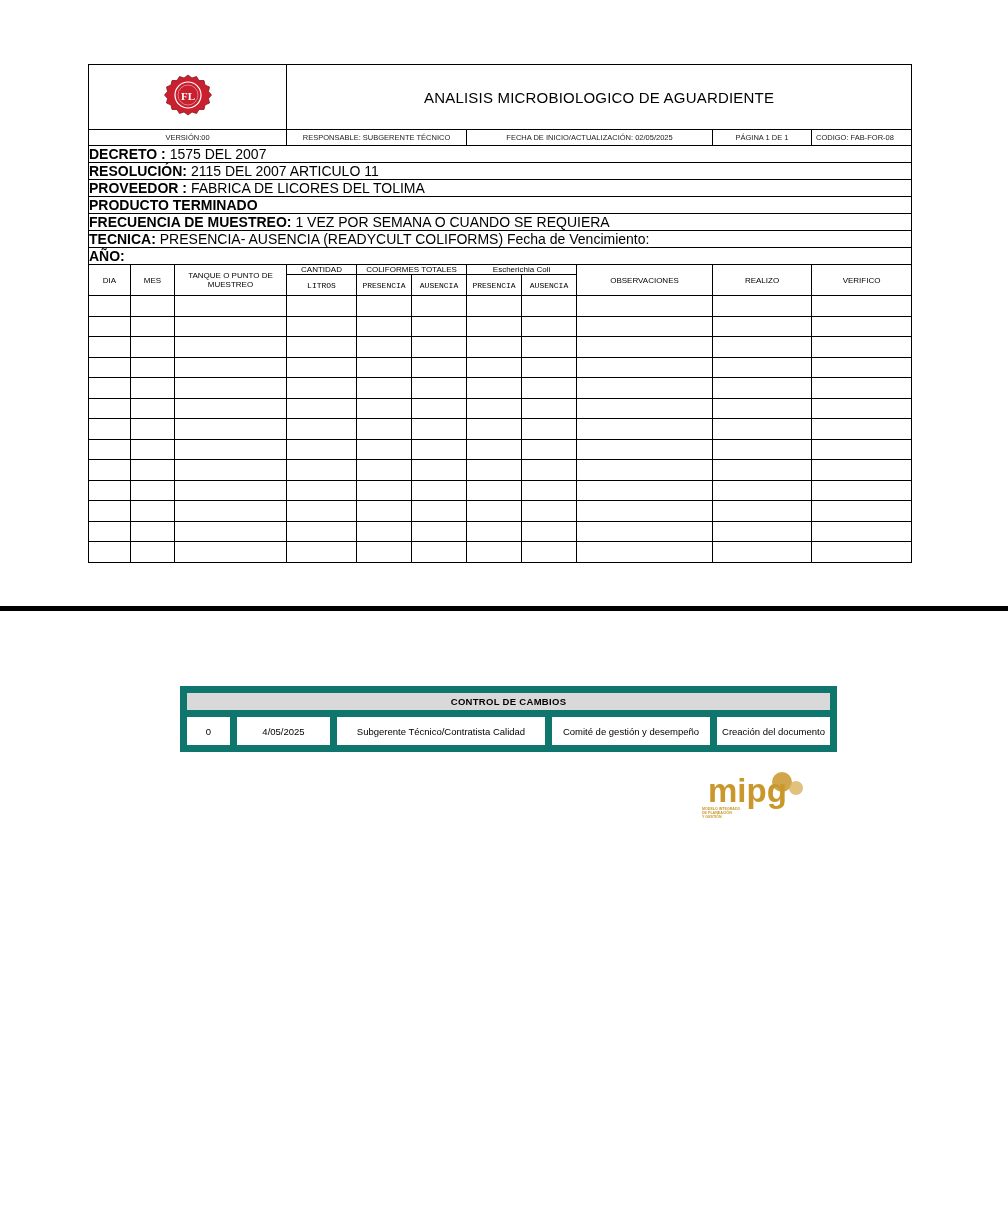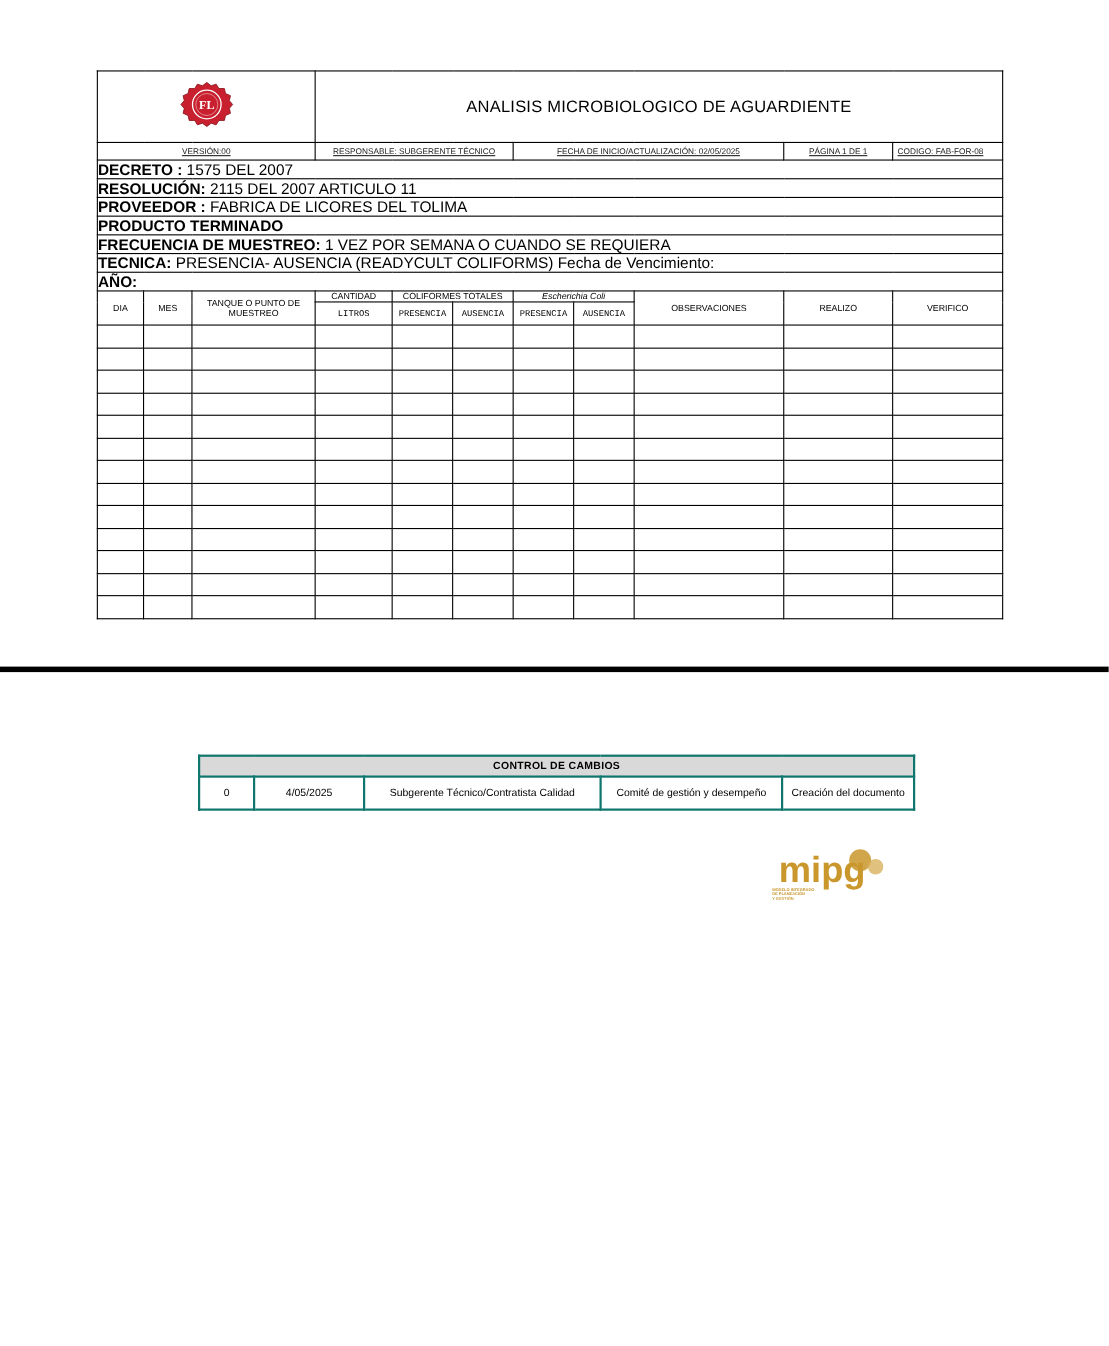--- a/index.html
+++ b/index.html
@@ -57,21 +57,20 @@
     position: relative;
   }
   .seal svg { display:block; }
 
   .meta-row td {
     height: 15px;
     font-size: 7.5px;
     text-align: center;
     color: #222;
     padding: 0 3px;
-    text-decoration: underline;
   }
 
   .infoline td {
     height: 14px;
     font-size: 14px;
     padding: 0 3px 0 4px;
     text-align: left;
     white-space: nowrap;
     overflow: hidden;
   }
@@ -79,21 +78,21 @@
 
   
   .colhead td {
     font-size: 8px;
     font-weight: bold;
     text-align: center;
     line-height: 1.15;
     padding: 2px 1px;
   }
   .colhead td.sub { height: 20px; font-family: Liberation Mono, monospace; }
-  .italic { font-style: italic; font-weight: bold; }
+  .italic { font-weight: bold; }
 
   .datarow td { height: 19.5px; }
 
   
   .sep {
     position: absolute;
     left: 0;
     top: 606px;
     width: 1008px;
     height: 5px;
@@ -106,21 +105,21 @@
     left: 180px;
     top: 686px;
     width: 650px;
   }
   table.cc {
     border-collapse: collapse;
     table-layout: fixed;
     width: 100%;
   }
   table.cc td {
-    border: 2px solid #0f766e;
+    border: 7px solid #0f766e;
     font-size: 9.5px;
     text-align: center;
     padding: 3px 2px;
     vertical-align: middle;
   }
   .cc-title td {
     font-weight: bold;
     background: #d9d9d9;
     font-size: 9.5px;
     letter-spacing: .3px;

